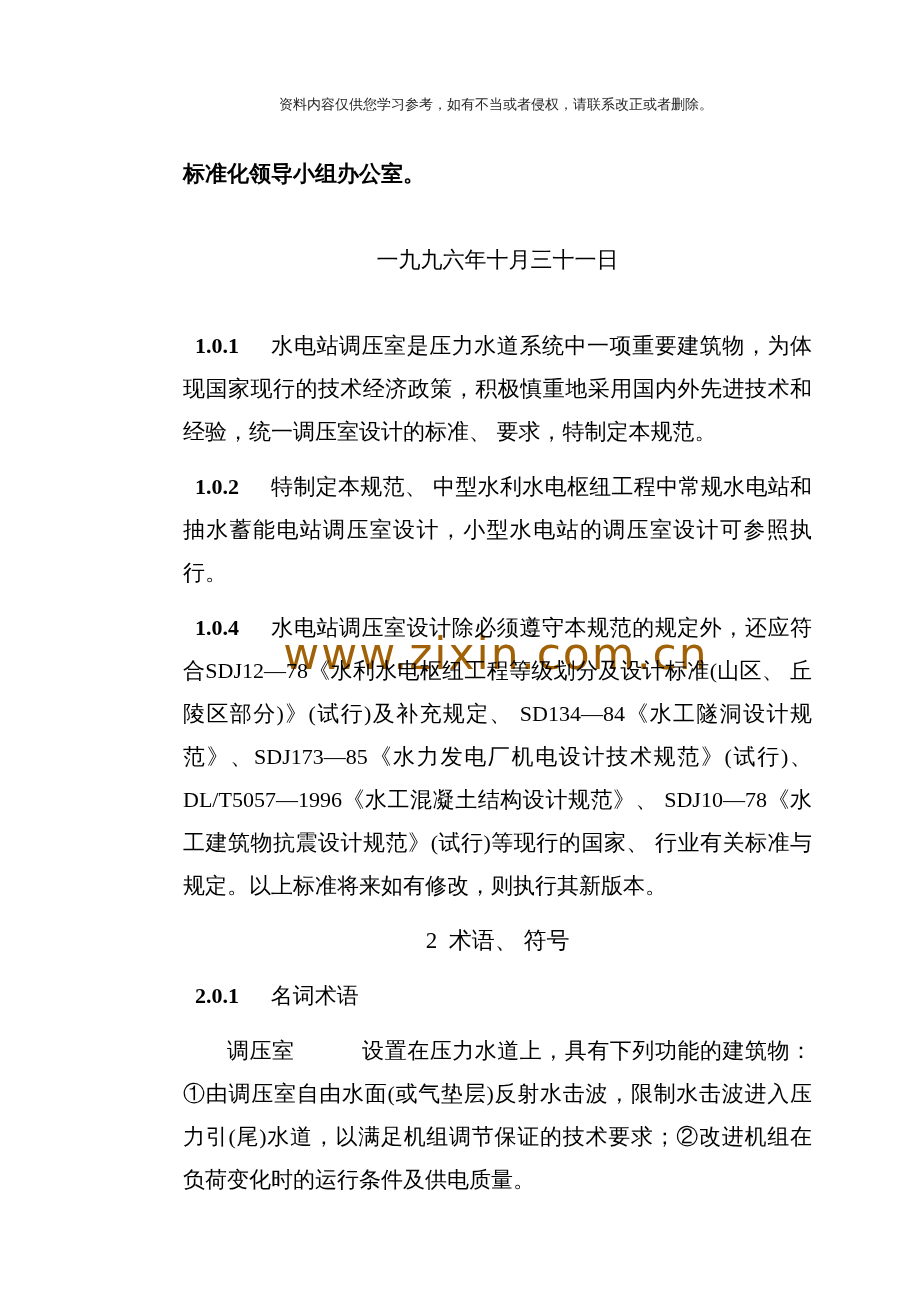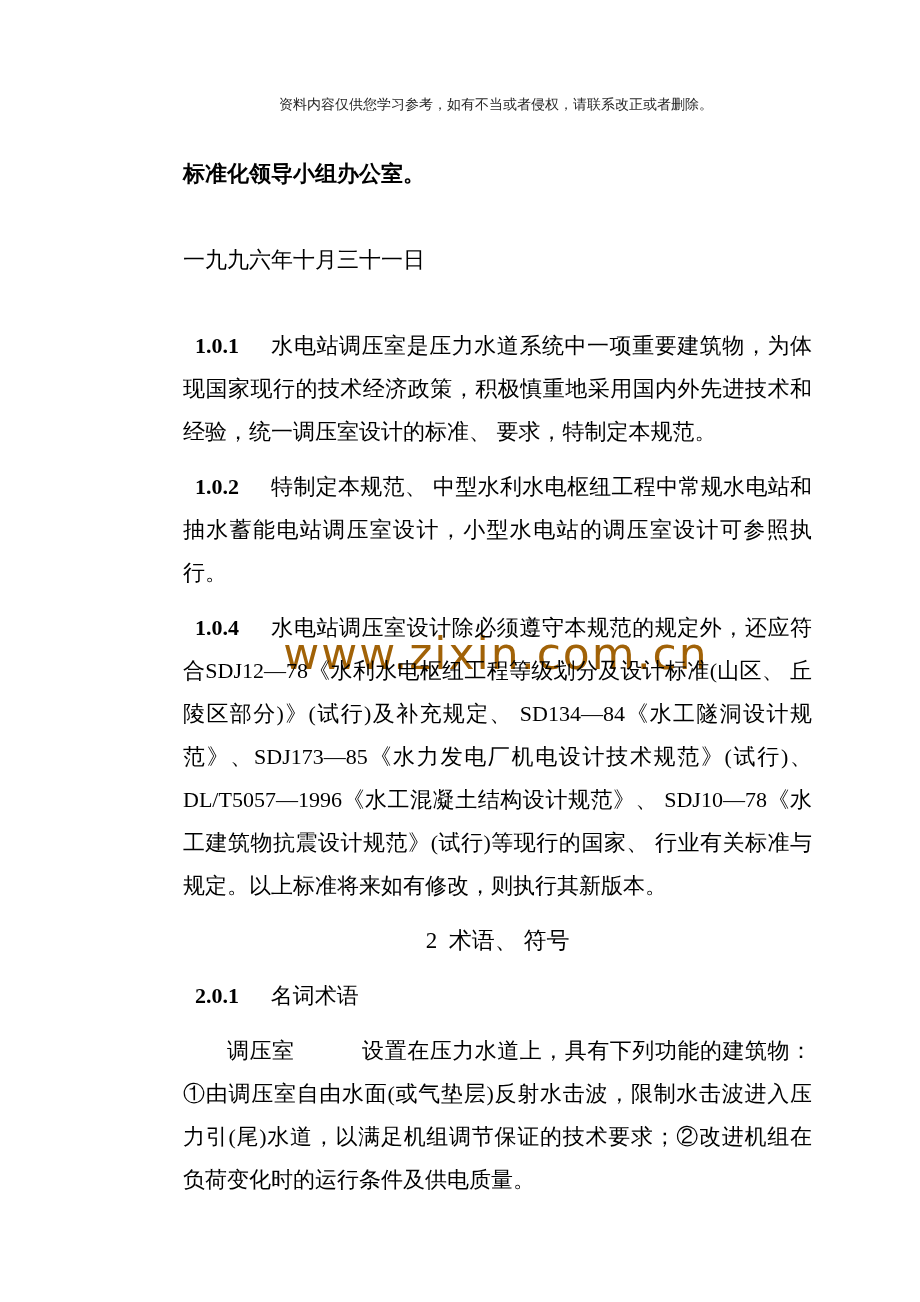--- a/index.html
+++ b/index.html
@@ -29,21 +29,21 @@
     top: 104px;
     left: 135px;
     width: 653px;
     font-size: 22px;
     line-height: 43px;
     text-align: justify;
     z-index: 2;
   }
   .body-line { text-align: left; font-weight: bold; }
   .date-line {
-    text-align: left;
+    text-align: center;
     margin-top: 43px;   
     margin-bottom: 43px; 
   }
   .chapter-heading {
     text-align: center;
     font-size: 23px;
     font-weight: normal;
     white-space: pre;
     line-height: 43px;
   }

